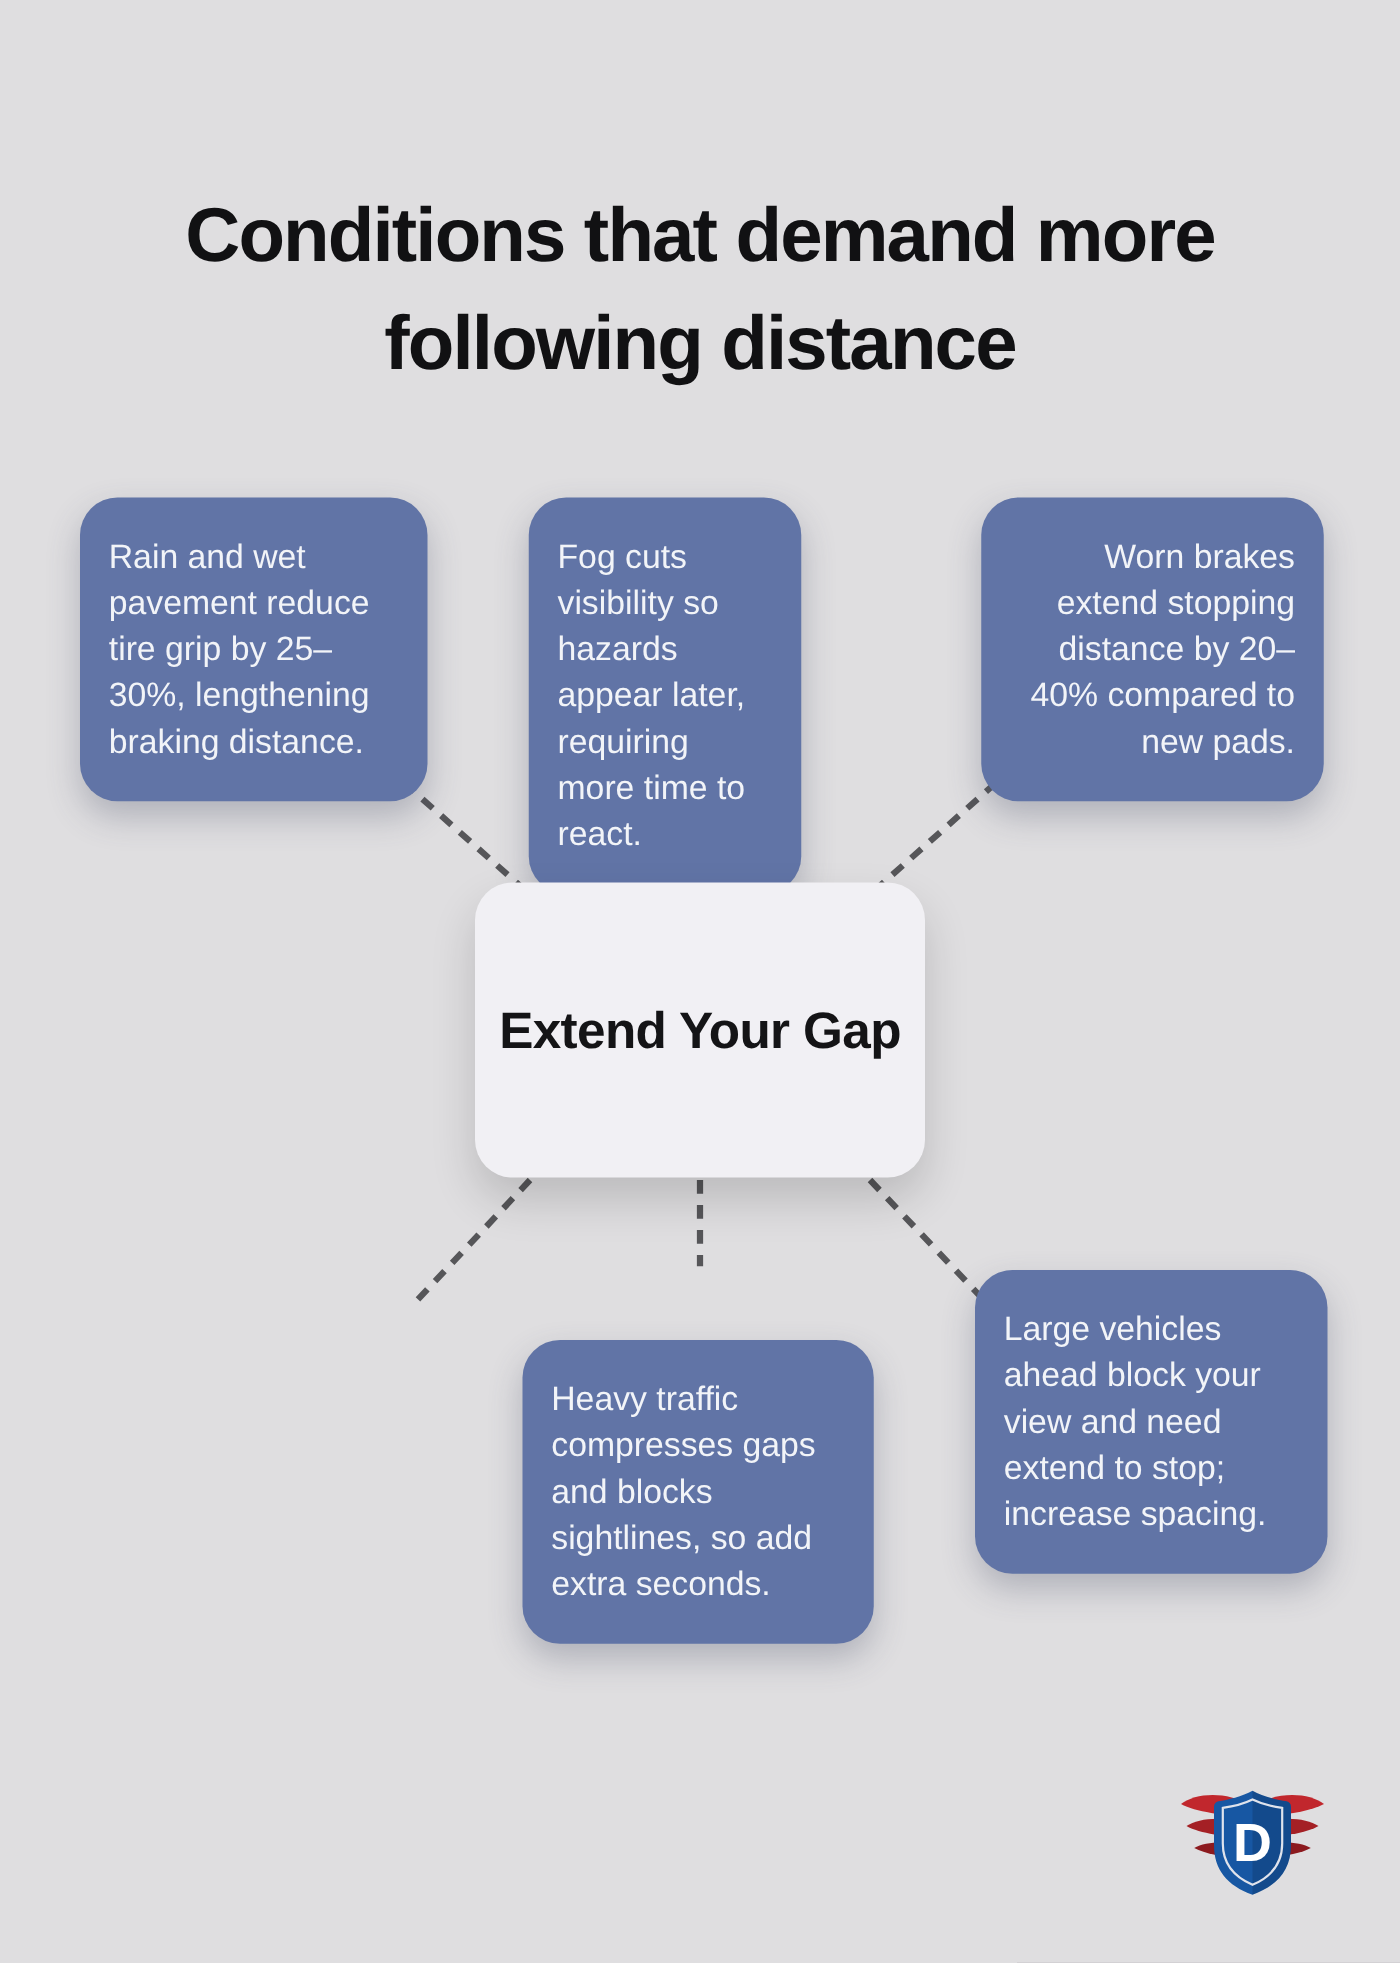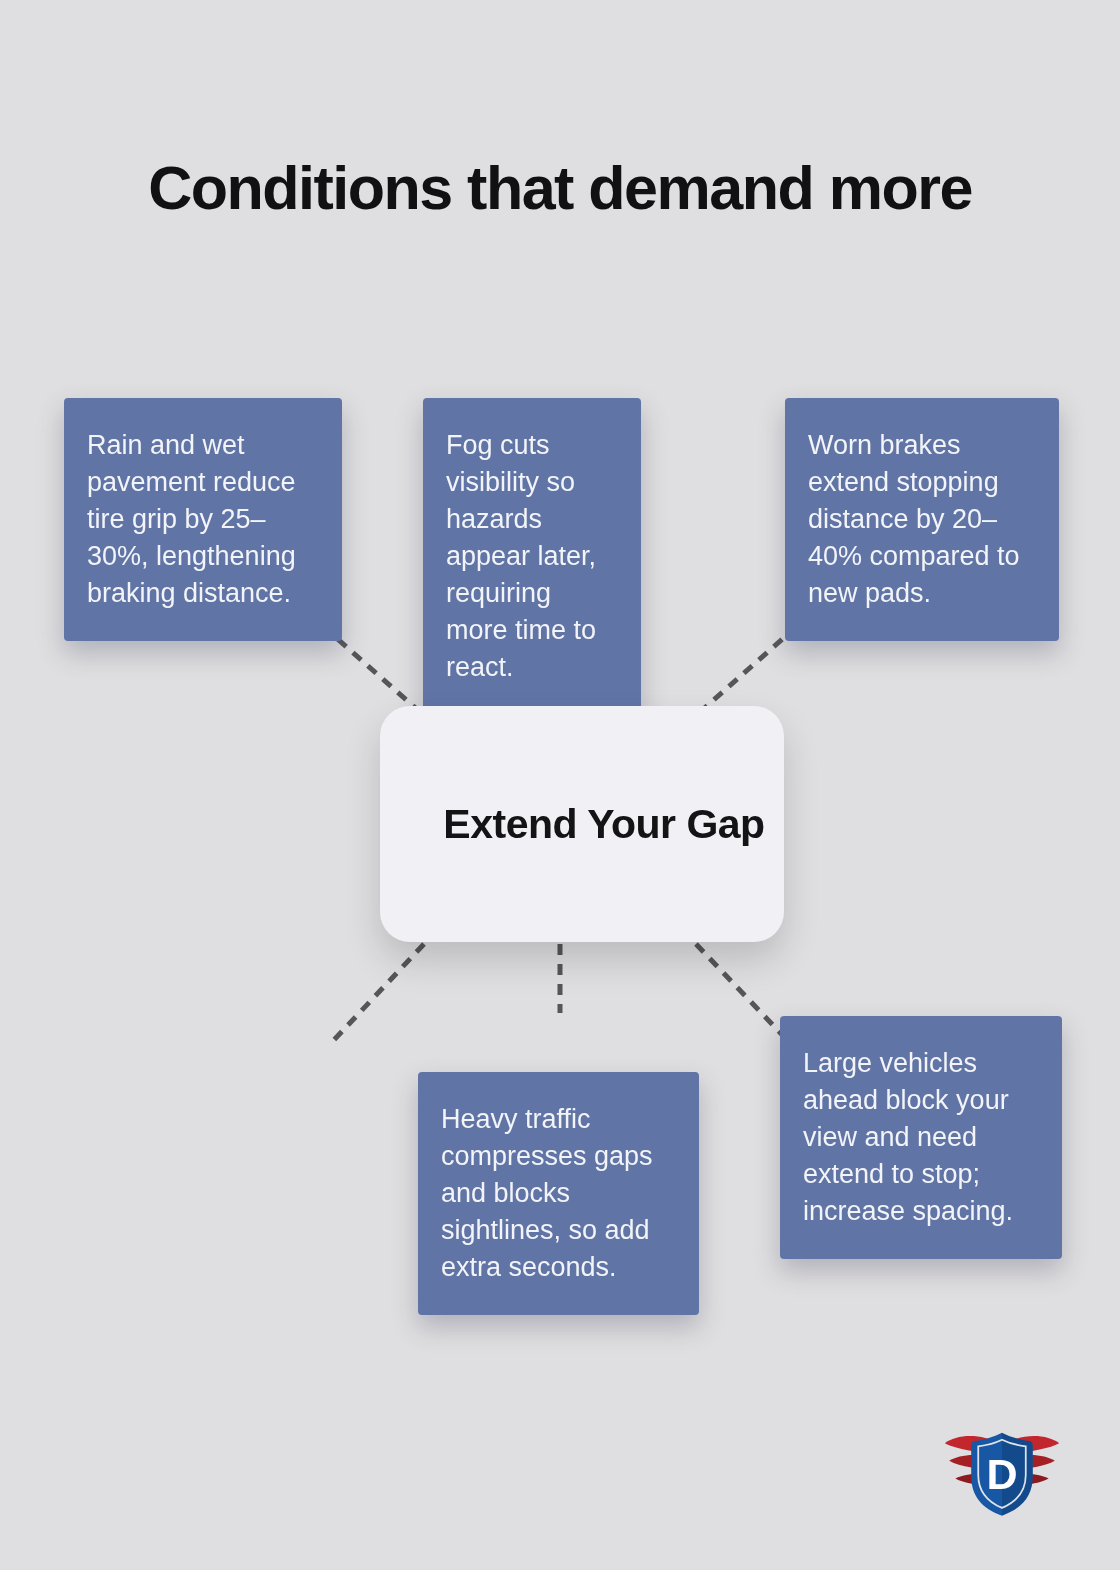--- a/index.html
+++ b/index.html
@@ -22,61 +22,61 @@
     color:#111113;
   }
   .title span{display:block;}
   .connectors{
     position:absolute;left:0;top:0;width:1120px;height:1570px;
     pointer-events:none;
   }
   .card{
     position:absolute;
     background:#6174a6;
-    border-radius:4px;
+    border-radius:30px;
     color:#f2f4f8;
     font-size:27px;
     line-height:37px;
     padding:29px 23px;
     box-sizing:border-box;
     box-shadow:0 12px 26px rgba(70,75,100,0.30);
   }
   .card p{margin:0;}
   .card-1{left:64px;  top:398px; width:278px; min-height:233px;}
   .card-2{left:423px; top:398px; width:218px; min-height:236px;}
-  .card-3{left:785px; top:398px; width:274px; min-height:236px;}
+  .card-3{left:785px; top:398px; width:274px; min-height:236px;text-align:right;}
   .card-4{left:62px;  top:1016px;width:281px; min-height:307px;}
   .card-5{left:418px; top:1072px;width:281px; min-height:235px;}
   .card-6{left:780px; top:1016px;width:282px; min-height:236px;}
   .center-node{
     position:absolute;
     left:380px;top:706px;width:360px;height:236px;
     background:#f1f0f4;
     border-radius:30px;
     box-shadow:0 18px 36px rgba(0,0,0,0.16);
     display:flex;align-items:center;justify-content:center;
     font-size:41px;font-weight:bold;
     color:#141416;
     letter-spacing:-0.5px;
     text-align:center;
-    padding-left:44px;
   }
   .brand-logo{
     position:absolute;
     left:940px;top:1430px;
     width:124px;height:88px;
   }
 </style>
 </head>
 <body>
 
 <div class="canvas">
 
   <h1 class="title">
     <span>Conditions that demand more</span>
+    <span>following distance</span>
   </h1>
 
   <svg class="connectors" viewBox="0 0 1120 1570" xmlns="http://www.w3.org/2000/svg">
     <g stroke="#565659" stroke-width="5" stroke-dasharray="11 9" stroke-linecap="butt">
       <line x1="323" y1="626" x2="421" y2="713" stroke="#565659"></line>
       <line x1="560" y1="641" x2="560" y2="705" stroke="#565659"></line>
       <line x1="797" y1="626" x2="699" y2="713" stroke="#565659"></line>
       <line x1="424" y1="944" x2="333" y2="1041" stroke="#565659"></line>
       <line x1="560" y1="944" x2="560" y2="1013" stroke="#565659"></line>
       <line x1="696" y1="944" x2="788" y2="1041" stroke="#565659"></line>

